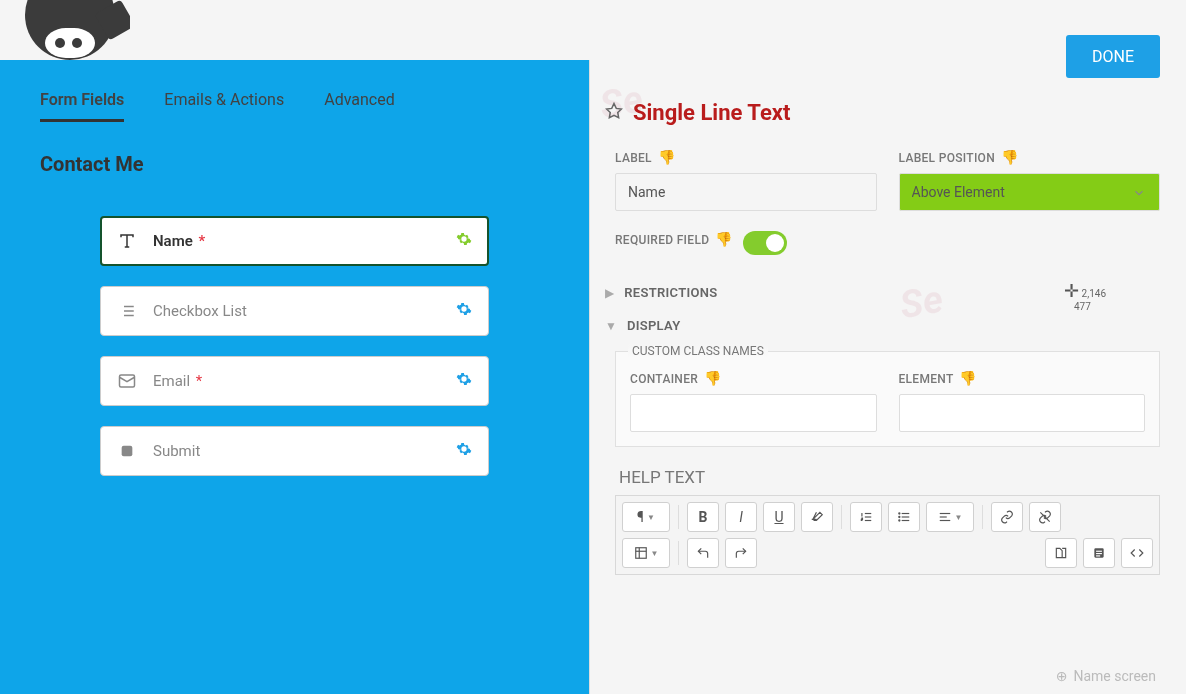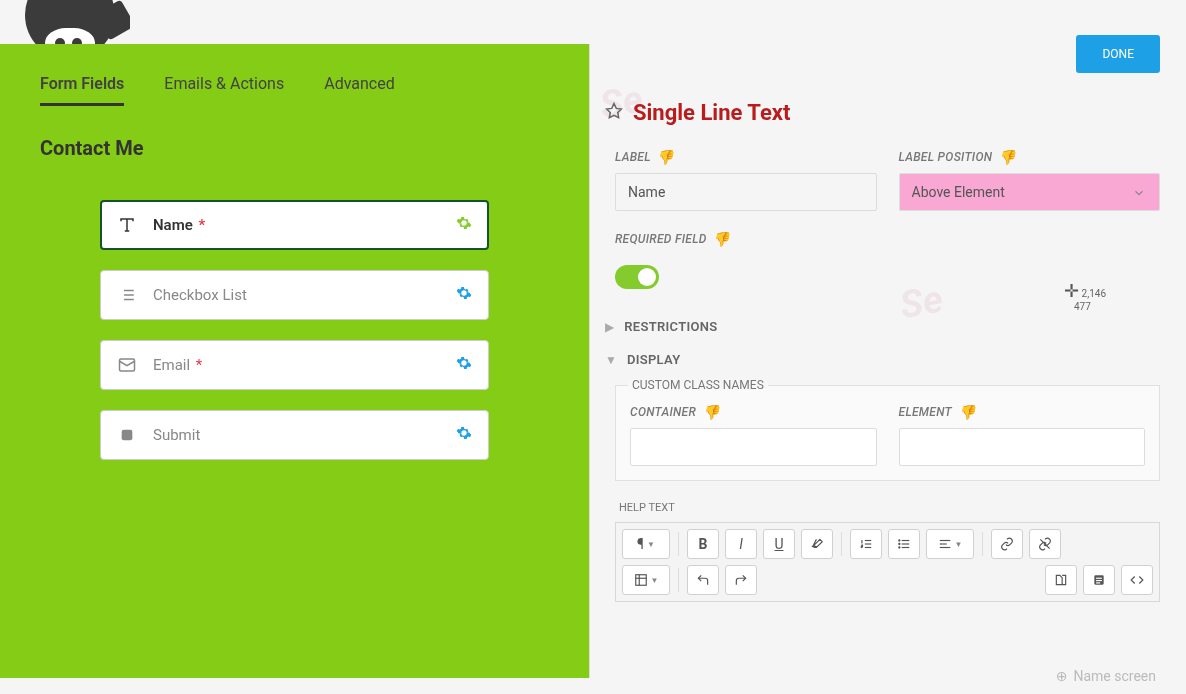--- a/index.html
+++ b/index.html
@@ -5,65 +5,65 @@
   * { box-sizing: border-box; margin: 0; padding: 0; font-family: -apple-system, BlinkMacSystemFont, "Segoe UI", Roboto, sans-serif; }
   body { width: 1186px; height: 694px; background: #f5f5f5; overflow: hidden; position: relative; }
 
   .logo { position: absolute; top: 0; left: 0; width: 130px; height: 62px; overflow: hidden; }
   .logo-circle { width: 90px; height: 90px; background: #3b3b3b; border-radius: 50%; position: absolute; top: -30px; left: 25px; }
   .logo-face { position: absolute; top: 28px; left: 45px; width: 50px; height: 30px; background: #fff; border-radius: 50%/60%; }
   .logo-eye { position: absolute; width: 10px; height: 10px; background: #3b3b3b; border-radius: 50%; top: 38px; }
   .logo-eye.l { left: 55px; } .logo-eye.r { left: 72px; }
   .logo-band { position: absolute; top: 5px; left: 100px; width: 30px; height: 30px; background: #3b3b3b; transform: rotate(-30deg); border-radius: 4px; }
 
-  .left-panel { position: absolute; top: 44px; left: 0; width: 590px; height: 634px; background: #84cc16; padding: 30px 40px; border-right: 1px solid #ddd; }
+  .left-panel { position: absolute; top: 60px; left: 0; width: 590px; height: 634px; background: #0ea5e9; padding: 30px 40px; border-right: 1px solid #ddd; }
   .tabs { display: flex; gap: 40px; margin-bottom: 30px; }
   .tab { font-size: 16px; color: #424242; cursor: pointer; padding-bottom: 10px; }
   .tab.active { font-weight: 600; border-bottom: 3px solid #333; }
   .form-title { font-size: 20px; font-weight: bold; color: #333; margin-bottom: 40px; }
 
   .fields { padding: 0 60px; }
   .field-item { border: 1px solid #ccc; border-radius: 4px; padding: 14px 16px; margin-bottom: 20px; display: flex; align-items: center; cursor: pointer; background: #fff; }
   .field-item.selected { border: 2px solid #14532d; padding: 13px 15px; }
   .field-icon { width: 20px; color: #888; margin-right: 16px; display: flex; align-items: center; justify-content: center; }
   .field-item.selected .field-icon { color: #333; }
   .field-label { color: #888; font-size: 15px; flex: 1; }
   .field-item.selected .field-label { color: #333; font-weight: 600; }
   .required-star { color: #e63946; margin-left: 2px; }
   .field-gear { color: #1ea0e6; cursor: pointer; }
   .field-item.selected .field-gear { color: #84cc2d; }
 
   .right-panel { position: absolute; top: 35px; right: 26px; width: 555px; }
-  .done-btn { position: absolute; top: 0; right: 0; background: #1ea0e6; color: #fff; border: none; padding: 12px 26px; font-size: 12px; border-radius: 3px; cursor: pointer; }
+  .done-btn { position: absolute; top: 0; right: 0; background: #1ea0e6; color: #fff; border: none; padding: 12px 26px; font-size: 16px; border-radius: 3px; cursor: pointer; }
   .settings-header { margin-top: 65px; display: flex; align-items: center; gap: 10px; margin-bottom: 24px; }
   .star-icon { color: #666; }
   .settings-title { font-size: 22px; font-weight: bold; color: #b91c1c; }
 
   .settings-row { display: flex; gap: 22px; margin-bottom: 20px; padding-left: 10px; }
   .setting-group { flex: 1; }
-  .setting-label { font-size: 12px; color: #777; font-weight: 500; letter-spacing: 0.3px; margin-bottom: 8px; display: flex; align-items: center; gap: 6px; font-style: italic; }
+  .setting-label { font-size: 12px; color: #777; font-weight: 500; letter-spacing: 0.3px; margin-bottom: 8px; display: flex; align-items: flex-end; gap: 6px; }
   .thumb-down { color: #ccc; font-size: 14px; }
   .text-input { width: 100%; padding: 10px 12px; border: 1px solid #ddd; background: #f5f5f5; font-size: 14px; color: #555; border-radius: 2px; }
   .select-input { width: 100%; padding: 10px 12px; border: 1px solid #ddd; background: #fff; font-size: 14px; color: #555; border-radius: 2px; appearance: none; position: relative; }
   .select-wrap { position: relative; }
   .chevron { position: absolute; right: 14px; top: 12px; color: #888; pointer-events: none; }
 
   .toggle { width: 44px; height: 24px; background: #84cc2d; border-radius: 12px; position: relative; cursor: pointer; }
   .toggle-knob { position: absolute; width: 18px; height: 18px; background: #fff; border-radius: 50%; top: 3px; right: 3px; }
 
   .collapsible { padding-left: 0; margin-top: 30px; }
   .collapse-header { display: flex; align-items: center; gap: 10px; cursor: pointer; margin-bottom: 18px; }
   .collapse-arrow { color: #aaa; font-size: 12px; }
   .collapse-title { font-size: 13px; font-weight: 600; color: #666; letter-spacing: 0.3px; }
 
   .fieldset-box { border: 1px solid #e0e0e0; background: #fafafa; padding: 18px 14px 14px 14px; margin: 8px 0 20px 10px; position: relative; }
   .fieldset-legend { position: absolute; top: -8px; left: 12px; background: linear-gradient(#f5f5f5,#fafafa); padding: 0 4px; font-size: 12px; color: #777; }
   .fieldset-row { display: flex; gap: 22px; }
 
-  .help-label { font-size: 11px; color: #777; margin: 0 0 8px 14px; }
+  .help-label { font-size: 17px; color: #777; margin: 0 0 8px 14px; }
   .toolbar { border: 1px solid #d8d8d8; background: #f4f4f4; padding: 6px; margin-left: 10px; }
   .toolbar-row { display: flex; align-items: center; gap: 6px; margin-bottom: 6px; }
   .toolbar-row:last-child { margin-bottom: 0; }
   .tbtn { width: 32px; height: 30px; border: 1px solid #d0d0d0; background: #fff; border-radius: 3px; display: flex; align-items: center; justify-content: center; color: #555; font-size: 14px; cursor: pointer; }
   .tbtn.wide { width: 48px; }
   .tbtn-caret { font-size: 8px; color: #888; margin-left: 3px; }
   .tsep { width: 1px; height: 24px; background: #ddd; margin: 0 2px; }
   .tspacer { flex: 1; }
 
   .fullscreen-link { position: absolute; right: 30px; bottom: 10px; color: #bbb; font-size: 14px; display: flex; align-items: center; gap: 6px; cursor: pointer; }
@@ -174,31 +174,31 @@
         <span class="thumb-down">👎</span>
       </div>
       <input class="text-input" value="Name" style="">
     </div>
     <div class="setting-group">
       <div class="setting-label">
         <span>LABEL POSITION</span>
         <span class="thumb-down">👎</span>
       </div>
       <div class="select-wrap">
-        <input class="select-input" style="background: #f9a8d4;" readonly="" value="Above Element">
+        <input class="select-input" style="background: #84cc16;" readonly="" value="Above Element">
         <span class="chevron">
           <svg width="14" height="14" viewBox="0 0 24 24" fill="none" stroke="currentColor" stroke-width="2">
               <polyline points="6 9 12 15 18 9"></polyline>
             </svg>
         </span>
       </div>
     </div>
   </div>
 
-  <div class="settings-row" style="flex-direction:column; gap:10px;">
+  <div class="settings-row" style="flex-direction:row; gap:10px;">
     <div class="setting-label">
       <span>REQUIRED FIELD</span>
       <span class="thumb-down">👎</span>
     </div>
     <div class="toggle">
       <div class="toggle-knob"></div>
     </div>
   </div>
 
   <div class="collapsible">

